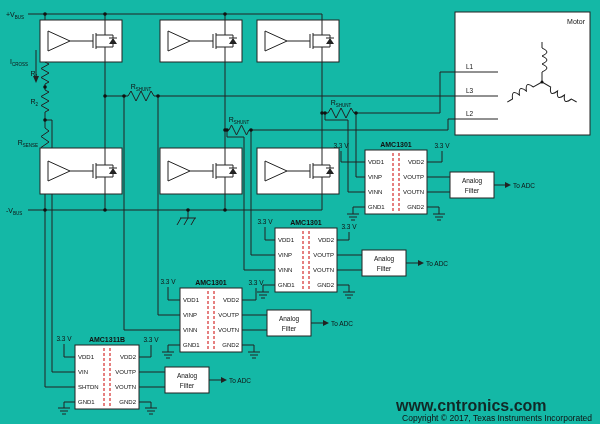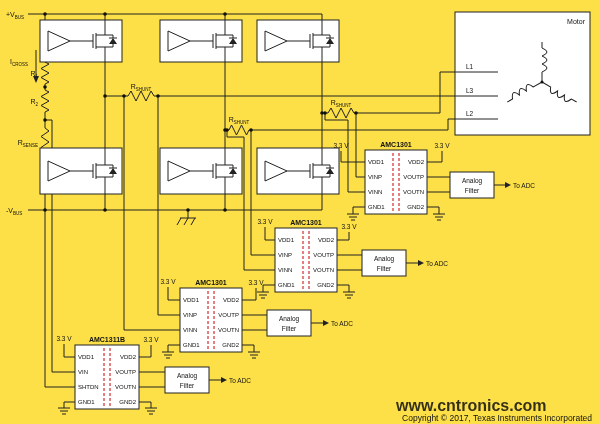--- a/index.html
+++ b/index.html
@@ -1,16 +1,16 @@
 <!DOCTYPE html>
 <html><head>
 <meta charset="utf-8">
 <style>
   html,body{margin:0;padding:0;background:#fff;}
-  .canvas{position:relative;width:600px;height:424px;background:#fde047;overflow:hidden;
+  .canvas{position:relative;width:600px;height:424px;background:#14b8a6;overflow:hidden;
           font-family:"Liberation Sans", sans-serif;}
   svg text{fill:#111;font-family:"Liberation Sans", sans-serif;}
   .wire{stroke:#222;fill:none;stroke-width:1;}
   .boxln{stroke:#222;fill:#fff;stroke-width:1;}
   .pin{font-size:6px;}
   .icname{font-size:7px;font-weight:bold;}
   .lbl{font-size:7px;}
   .sub{font-size:4.5px;}
   .small{font-size:6.5px;}
   .dot{fill:#111;}

